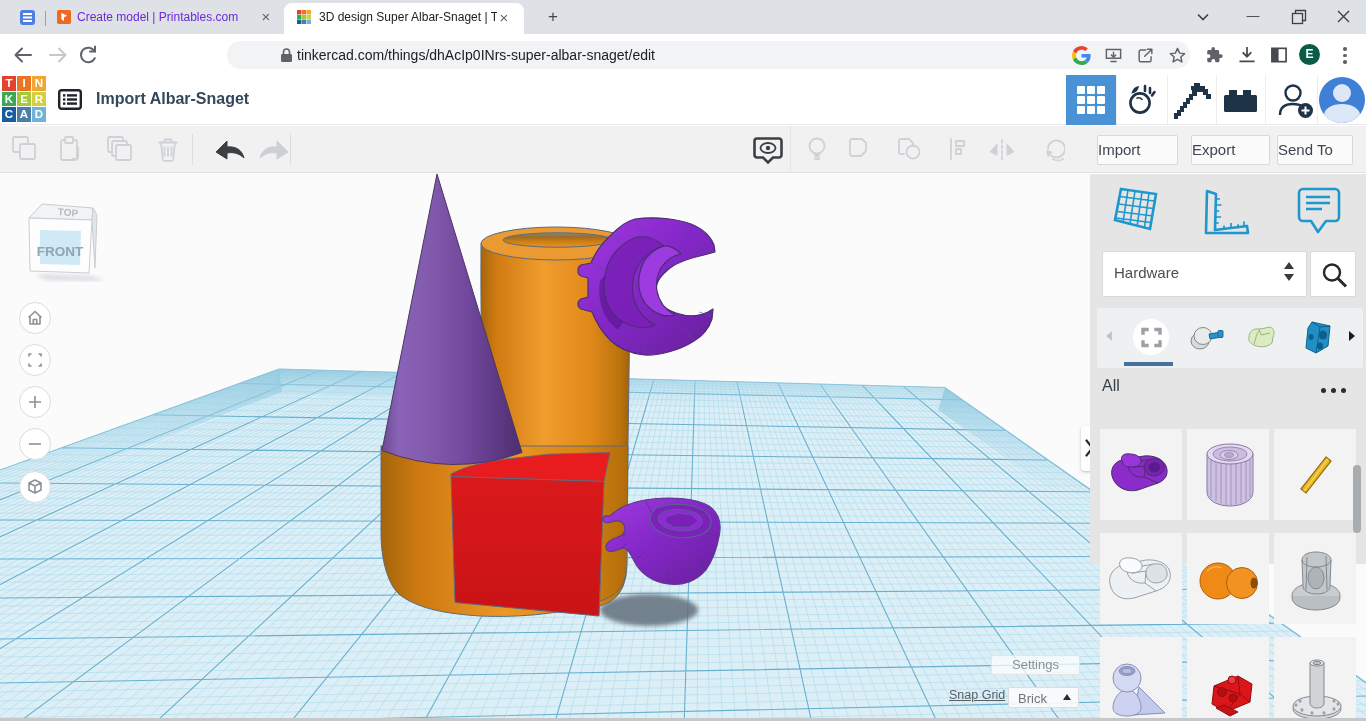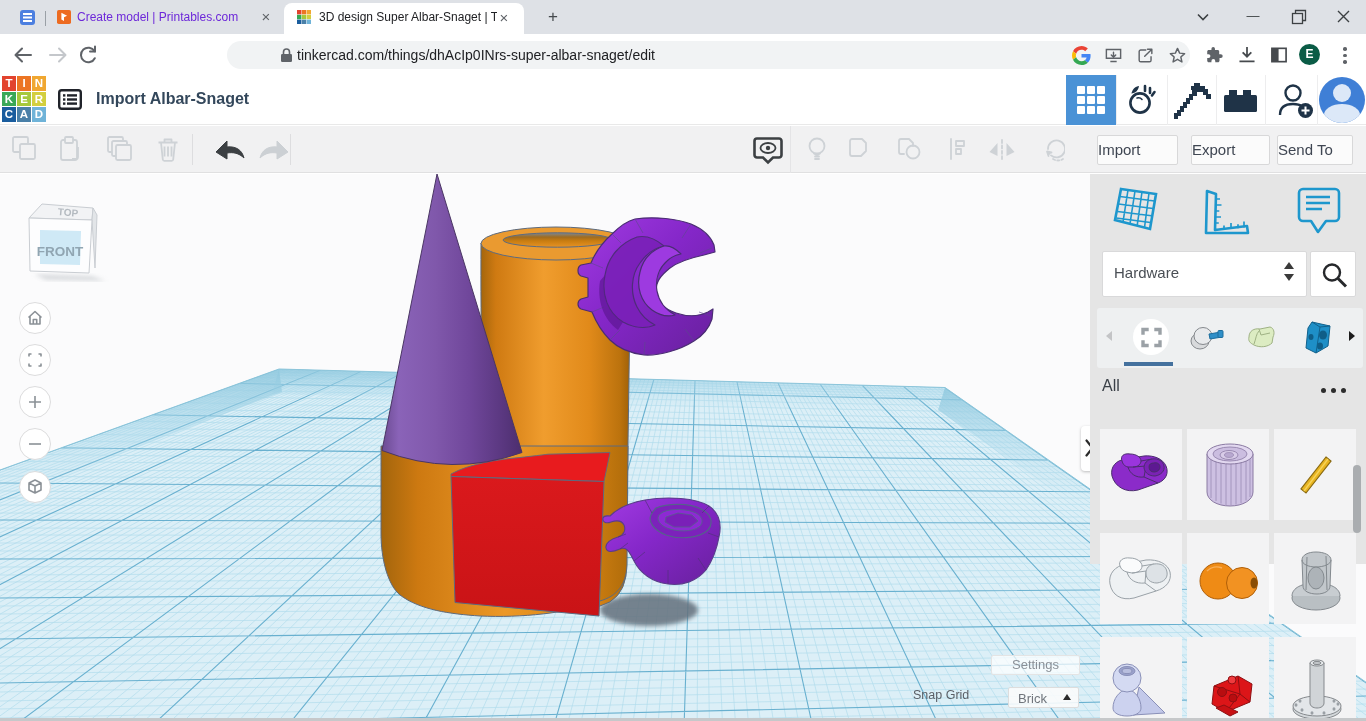--- a/index.html
+++ b/index.html
@@ -391,21 +391,21 @@
           </g>
         <g transform="translate(0,126)">
             <path d="M10 16 H22"></path>
           </g>
         <g transform="translate(0,169)">
           <path d="M16 9 L22 12 L16 15 L10 12 Z M22 12 V19 L16 22 L10 19 V12 M16 15 V22"></path>
         </g>
       </g>
     </svg>
     <div class="abs" style="left:991px;top:481px;width:89px;height:20px;background:rgba(255,255,255,0.72);border:1px solid #e4e4e4;border-radius:2px;font-size:13px;color:#8a9097;text-align:center;line-height:18px;">Settings</div>
-    <div class="abs" style="left:913px;top:514px;font-size:12.5px;color:#5a5f66;">Snap Grid</div>
+    <div class="abs" style="left:949px;top:514px;font-size:12.5px;color:#5a5f66;text-decoration:underline;">Snap Grid</div>
     <div class="abs" style="left:1008px;top:513px;width:71px;height:21px;background:rgba(252,252,252,0.88);border:1px solid #ddd;border-radius:2px;">
       <span style="position:absolute;left:9px;top:3px;font-size:13px;color:#70757c;">Brick</span>
       <span style="position:absolute;right:7px;top:6px;width:0;height:0;border-left:4.5px solid transparent;border-right:4.5px solid transparent;border-bottom:6px solid #2b2b2b;"></span>
     </div>
     <div class="abs" style="left:1081px;top:252px;width:16px;height:45px;background:#fff;border-radius:4px 0 0 4px;box-shadow:0 1px 3px rgba(0,0,0,0.25);">
       <svg style="position:absolute;left:3.5px;top:13px;" width="9" height="18" viewBox="0 0 9 18" fill="none" stroke="#2b2b2b" stroke-width="2.2" stroke-linecap="round" stroke-linejoin="round">
           <path d="M1.5 1.5 L7.5 9 L1.5 16.5"></path>
         </svg>
     </div>
 

